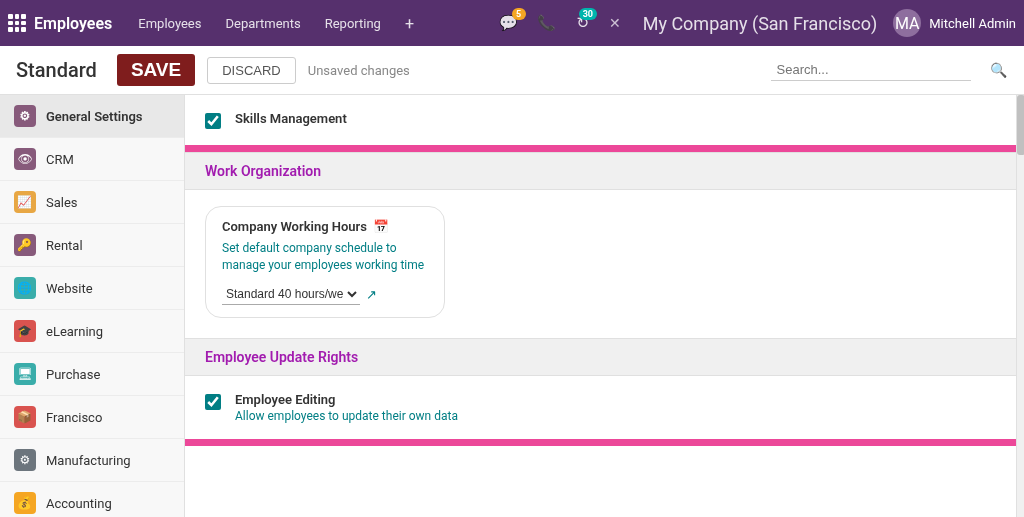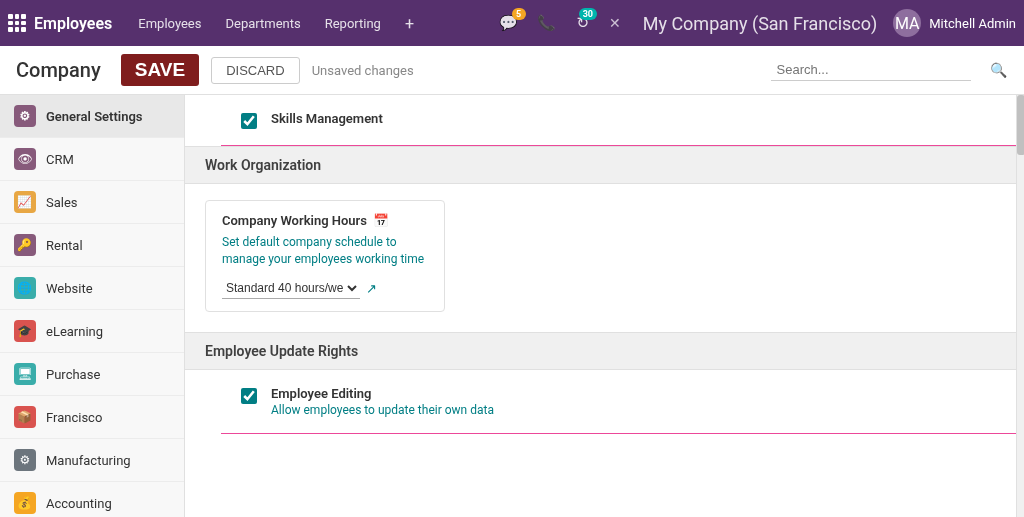--- a/index.html
+++ b/index.html
@@ -201,32 +201,31 @@
     .content-inner {
       padding: 0;
     }
 
     
     .settings-section-header {
       background: #f0f0f0;
       padding: 10px 20px;
       font-size: 14px;
       font-weight: 600;
-      color: #404040;
+      color: #a21caf;
       border-bottom: 1px solid #e0e0e0;
       border-top: 1px solid #e0e0e0;
     }
 
     .setting-row {
       display: flex;
       align-items: flex-start;
       gap: 14px;
       padding: 16px 20px;
-      border-bottom: 1px solid #ec4899;
-      margin-left: 36px;
+      border-bottom: 7px solid #ec4899;
     }
     .setting-checkbox {
       width: 16px;
       height: 16px;
       accent-color: #017e84;
       margin-top: 2px;
       flex-shrink: 0;
       cursor: pointer;
     }
     .setting-content { flex: 1; }
@@ -241,21 +240,21 @@
       color: #017e84;
     }
 
     
     .work-org-inner {
       padding: 16px 20px 20px 20px;
     }
     .work-org-card {
       display: inline-block;
       border: 1px solid #e0e0e0;
-      border-radius: 4px;
+      border-radius: 16px;
       padding: 12px 16px;
       background: white;
       min-width: 200px;
       max-width: 240px;
     }
     .work-org-card-title {
       font-weight: 600;
       font-size: 13px;
       color: #333;
       margin-bottom: 6px;
@@ -349,21 +348,21 @@
       <span class="badge badge-teal">30</span>
     </div>
     <span class="topnav-close">✕</span>
     <span class="topnav-company">My Company (San Francisco)</span>
     <div class="topnav-avatar">MA</div>
     <span class="topnav-username">Mitchell Admin</span>
   </div>
 </nav>
 
 <div class="subheader">
-  <span class="subheader-title">Company</span>
+  <span class="subheader-title">Standard</span>
   <button class="btn-save">SAVE</button>
   <button class="btn-discard">DISCARD</button>
   <span class="unsaved-label">Unsaved changes</span>
   <div class="search-bar">
     <input class="search-input" type="text" placeholder="Search..." style="">
     <span class="search-icon">🔍</span>
   </div>
 </div>
 
 <div class="main-layout">

